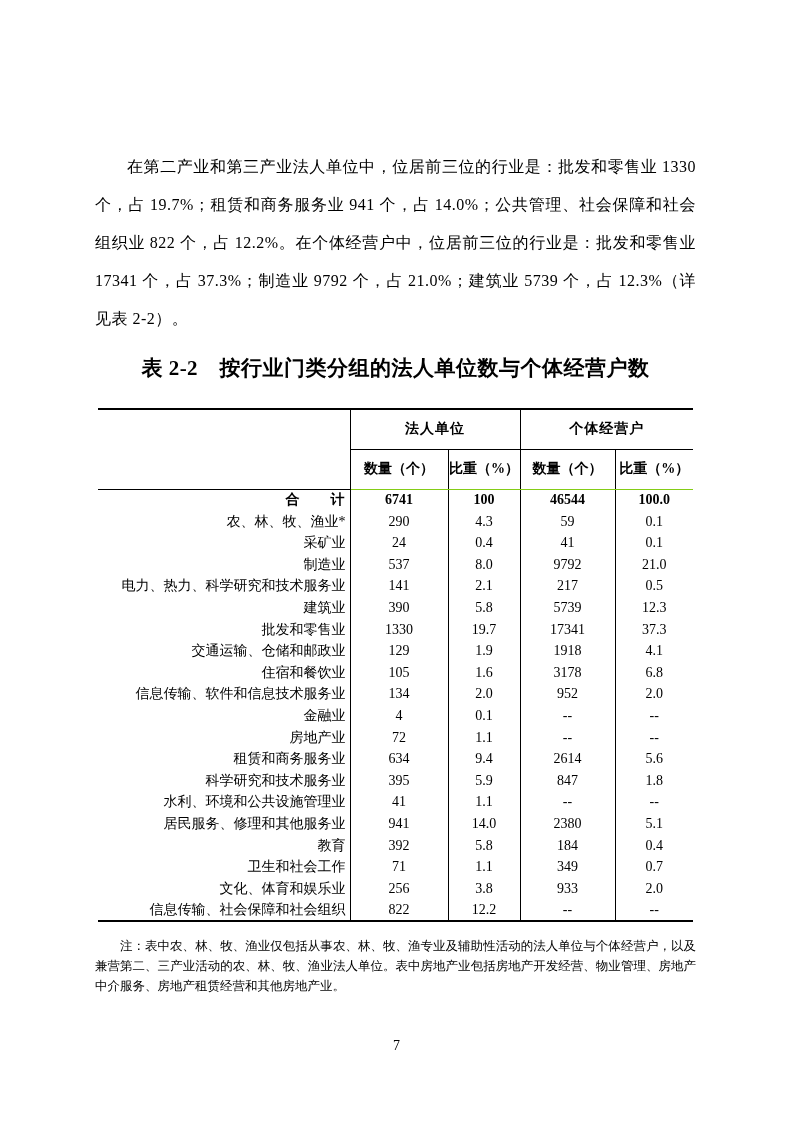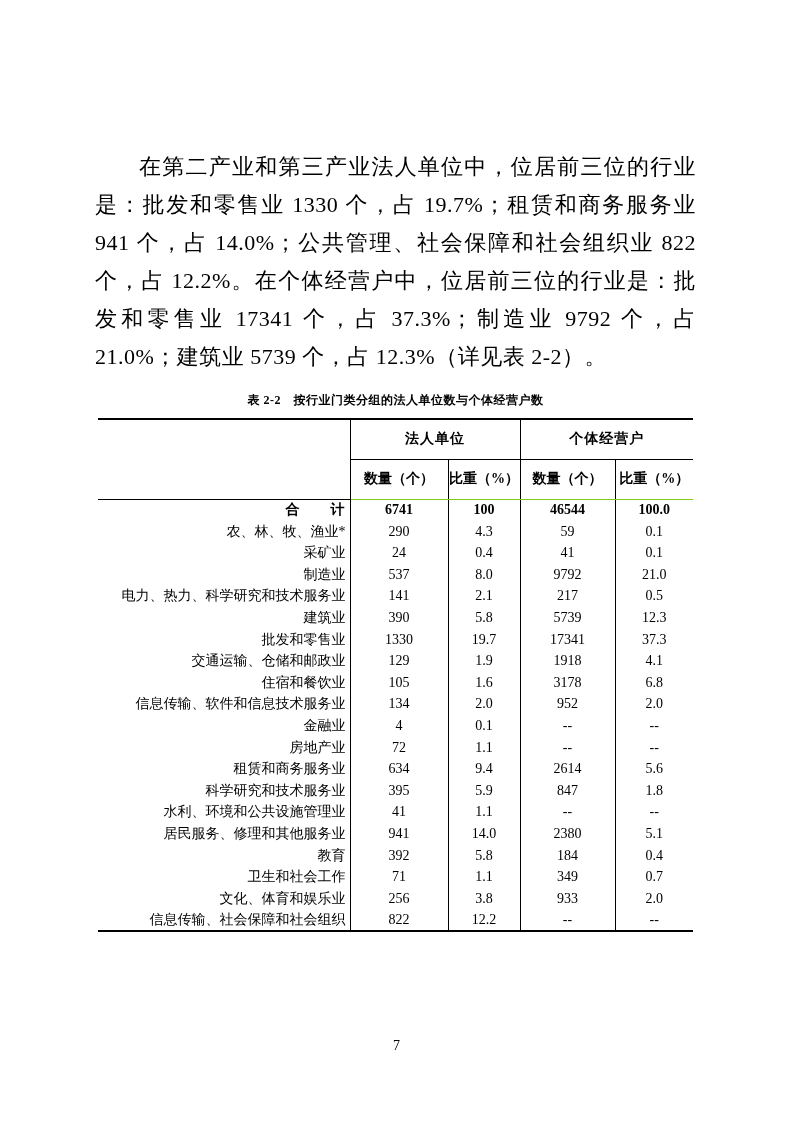--- a/index.html
+++ b/index.html
@@ -1,24 +1,24 @@
 <!DOCTYPE html>
 <html><head>
 <meta charset="utf-8">
 <style>
   html,body{margin:0;padding:0;background:#ffffff;}
   .page{
     position:relative;width:793px;height:1122px;background:#fff;box-sizing:border-box;
     padding:148px 97px 0 95px;color:#000;overflow:hidden;
     font-family:"Liberation Serif","DejaVu Serif",serif;
   }
-  .para{margin:0;font-size:22px;line-height:38px;text-align:justify;text-indent:2em;letter-spacing:.5px;}
-  .table-title{margin:16px 0 0 0;font-size:12px;font-weight:bold;text-align:center;letter-spacing:.5px;}
+  .para{margin:0;font-size:16px;line-height:38px;text-align:justify;text-indent:2em;letter-spacing:.5px;}
+  .table-title{margin:16px 0 0 0;font-size:21px;font-weight:bold;text-align:center;letter-spacing:.5px;}
   table.stat{
-    border-collapse:collapse;table-layout:fixed;width:595px;margin:9px auto 0;
+    border-collapse:collapse;table-layout:fixed;width:595px;margin:26px auto 0;
     border-top:2px solid #000;border-bottom:2px solid #000;
   }
   table.stat th,table.stat td{box-sizing:border-box;}
   col.c-ind{width:252px;}col.c-n1{width:98px;}col.c-p1{width:72px;}col.c-n2{width:95px;}col.c-p2{width:78px;}
   thead th{font-size:14px;font-weight:bold;text-align:center;vertical-align:middle;padding:0;}
   th.corner{border-right:1px solid #000;border-bottom:1px solid #000;}
   th.group{height:40px;border-bottom:1px solid #000;letter-spacing:1px;}
   th.sub{height:40px;border-bottom:1px solid #84cc16;}
   .sep{border-right:1px solid #000;}
   tbody td{height:21.6px;font-size:14px;padding:0 4px;vertical-align:middle;line-height:1.1;}
@@ -196,16 +196,17 @@
         <tr>
           <td class="industry">信息传输、社会保障和社会组织</td>
           <td class="num sep">822</td>
           <td class="num sep">12.2</td>
           <td class="num sep">--</td>
           <td class="num">--</td>
         </tr>
       </tbody>
   </table>
 
+  <p class="note">注：表中农、林、牧、渔业仅包括从事农、林、牧、渔专业及辅助性活动的法人单位与个体经营户，以及兼营第二、三产业活动的农、林、牧、渔业法人单位。表中房地产业包括房地产开发经营、物业管理、房地产中介服务、房地产租赁经营和其他房地产业。</p>
 
   <div class="page-num">7</div>
 
 </div>
 
 </body></html>

